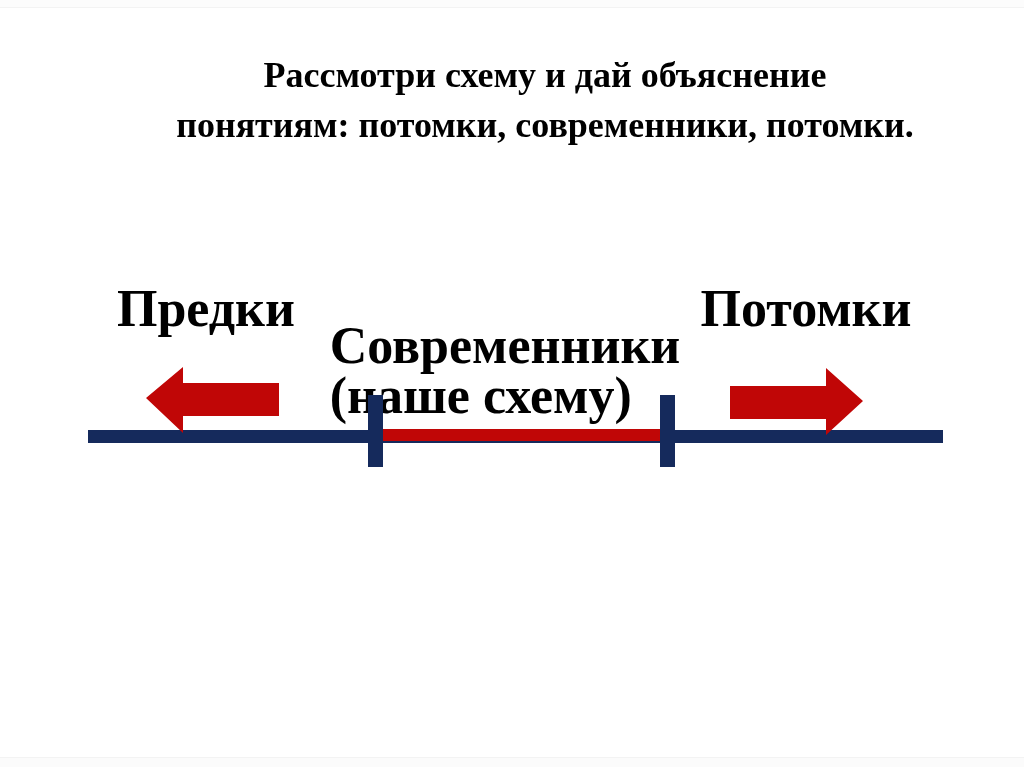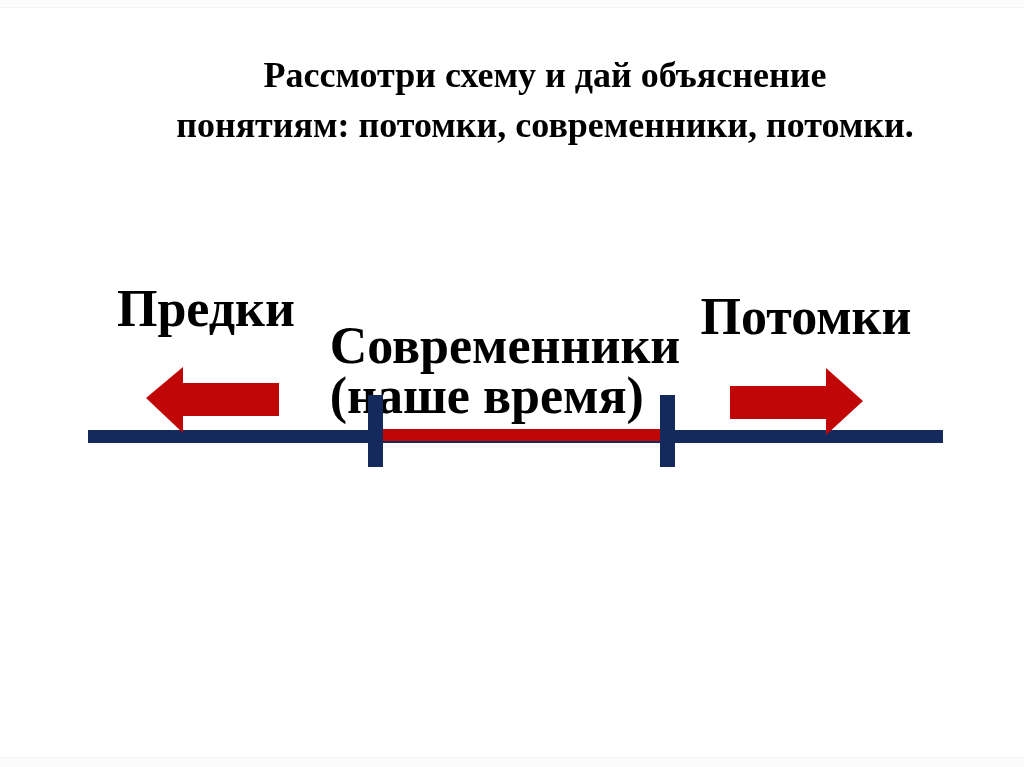--- a/index.html
+++ b/index.html
@@ -46,21 +46,21 @@
     position: absolute;
     transform: translateX(-50%);
     font-weight: bold;
     font-size: 52px;
     line-height: 50px;
     text-align: left;
     white-space: nowrap;
   }
   .label-past    { left: 206px; top: 284px; }
   .label-present { left: 505px; top: 284px; margin-top: 37px; }
-  .label-future  { left: 806px; top: 292px; }
+  .label-future  { left: 806px; top: 284px; }
   .timeline-line {
     position: absolute;
     left: 88px; top: 430px;
     width: 855px; height: 13px;
     background: var(--navy, #152A5C);
   }
   .tick {
     position: absolute;
     top: 395px;
     width: 15px; height: 72px;
@@ -91,21 +91,21 @@
 
   <div class="title">
     <div>Рассмотри схему и дай объяснение</div>
     <div>понятиям: потомки, современники, потомки.</div>
   </div>
 
   <div class="label label-past">Предки</div>
 
   <div class="label label-present">
     <div>Современники</div>
-    <div>(наше время)</div>
+    <div>(наше схему)</div>
   </div>
 
   <div class="label label-future">Потомки</div>
 
   <div class="timeline-line"></div>
   <div class="tick tick-left"></div>
   <div class="tick tick-right"></div>
   <div class="present-segment"></div>
 
   <svg class="arrow-svg arrow-left-svg" width="133" height="67" viewBox="0 0 133 67">

